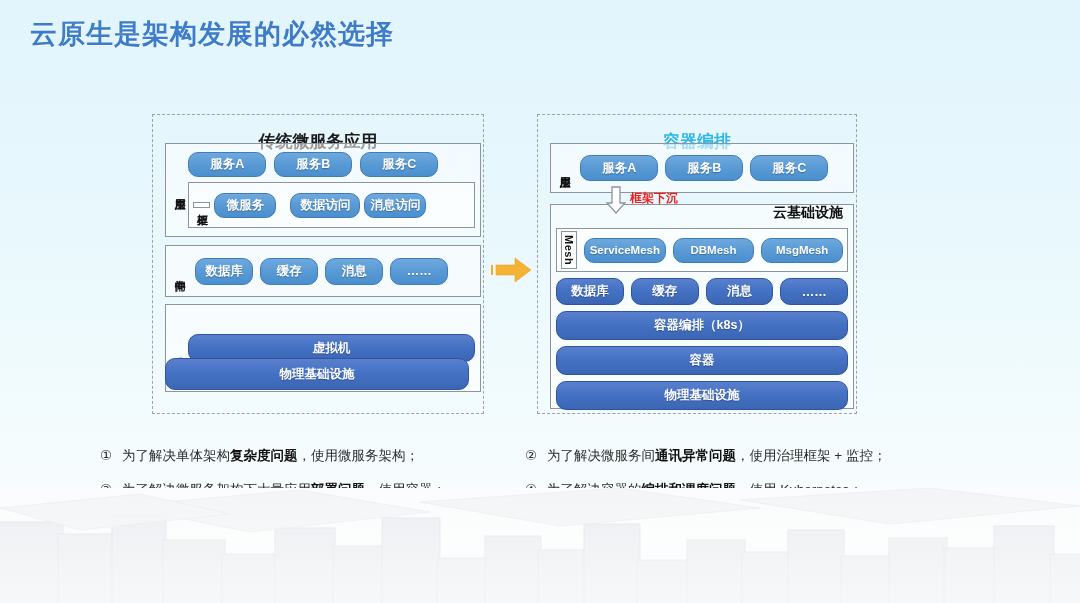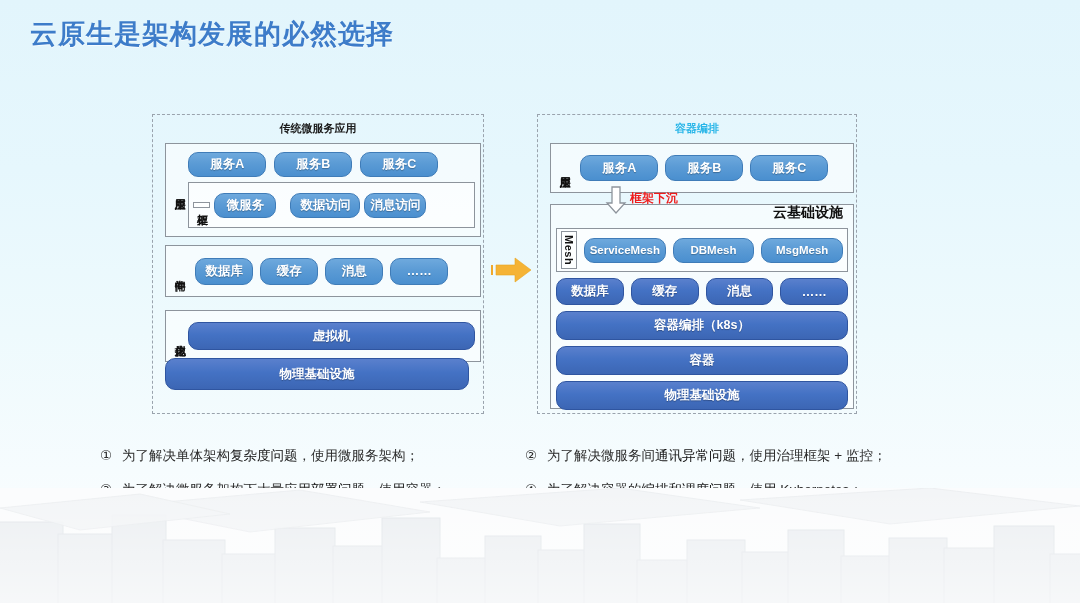--- a/index.html
+++ b/index.html
@@ -14,21 +14,21 @@
   
   .title{
     position:absolute;left:30px;top:16px;
     font-size:27px;font-weight:bold;color:#3d7cc9;letter-spacing:1px;
     text-shadow:0 1px 0 rgba(255,255,255,.7);
   }
   
   .panel{position:absolute;border:1.5px dashed #9aa3ad;background:transparent;}
   #panel-left{left:152px;top:114px;width:330px;height:298px;}
   #panel-right{left:537px;top:114px;width:318px;height:298px;}
-  .panel-title{text-align:center;font-size:11px;font-weight:bold;margin-top:6px;}
+  .panel-title{text-align:center;font-size:17px;font-weight:bold;margin-top:15px;}
   #panel-left .panel-title{color:#1b1b1b;}
   #panel-right .panel-title{color:#2ab6e8;}
   
   .group{border:1.5px solid #8d949c;background:rgba(255,255,255,.55);display:flex;align-items:center;}
   
   .vlabel{
     writing-mode:vertical-rl;text-orientation:upright;
     font-size:11px;font-weight:bold;color:#111;line-height:1.02;
     letter-spacing:0px;padding:0 3px;flex:none;text-align:center;
   }
@@ -69,21 +69,21 @@
   .cloud-infra-label{
     position:absolute;right:10px;top:-1px;font-size:14px;font-weight:bold;color:#111;
   }
   
   .bullets{position:absolute;left:0;top:448px;width:1080px;height:110px;}
   .bcol{position:absolute;top:0;}
   #bcol-left{left:100px;width:430px;}
   #bcol-right{left:525px;width:470px;}
   .bitem{display:flex;align-items:flex-start;font-size:13.5px;color:#2b2b2b;margin-bottom:17px;line-height:1.25;}
   .bnum{flex:none;width:22px;font-size:13.5px;color:#2b2b2b;}
-  .btxt b{font-weight:normal;color:#111;}
+  .btxt b{font-weight:bold;color:#111;}
 </style>
 </head>
 <body>
 
 <div class="title">云原生是架构发展的必然选择</div>
 
 <div class="panel" id="panel-left">
   <div class="panel-title">传统微服务应用</div>
 
   <div class="group" style="position:absolute;left:12px;top:28px;width:304px;height:84px;padding:4px 5px;">
@@ -104,21 +104,21 @@
   </div>
 
   <div class="group" style="position:absolute;left:12px;top:130px;width:304px;height:42px;padding:4px 5px;gap:7px;">
     <div class="vlabel">中间件</div>
     <div class="chip light" style="width:58px;height:27px;">数据库</div>
     <div class="chip light" style="width:58px;height:27px;">缓存</div>
     <div class="chip light" style="width:58px;height:27px;">消息</div>
     <div class="chip light" style="width:58px;height:27px;">……</div>
   </div>
 
-  <div class="group" style="position:absolute;left:12px;top:195px;width:304px;height:42px;padding:4px 5px;">
+  <div class="group" style="position:absolute;left:12px;top:189px;width:304px;height:42px;padding:22px 5px;">
     <div class="vlabel">虚拟化</div>
     <div class="chip dark" style="flex:1;height:28px;">虚拟机</div>
   </div>
 
   <div class="chip dark" style="position:absolute;left:12px;top:243px;width:304px;height:32px;">物理基础设施</div>
 </div>
 
 <div class="arrow-mid">
   <svg width="44" height="30" viewBox="0 0 44 30">
     <path d="M2,10 L4,10 L4,20 L2,20 Z" fill="#f0a92c"></path>

